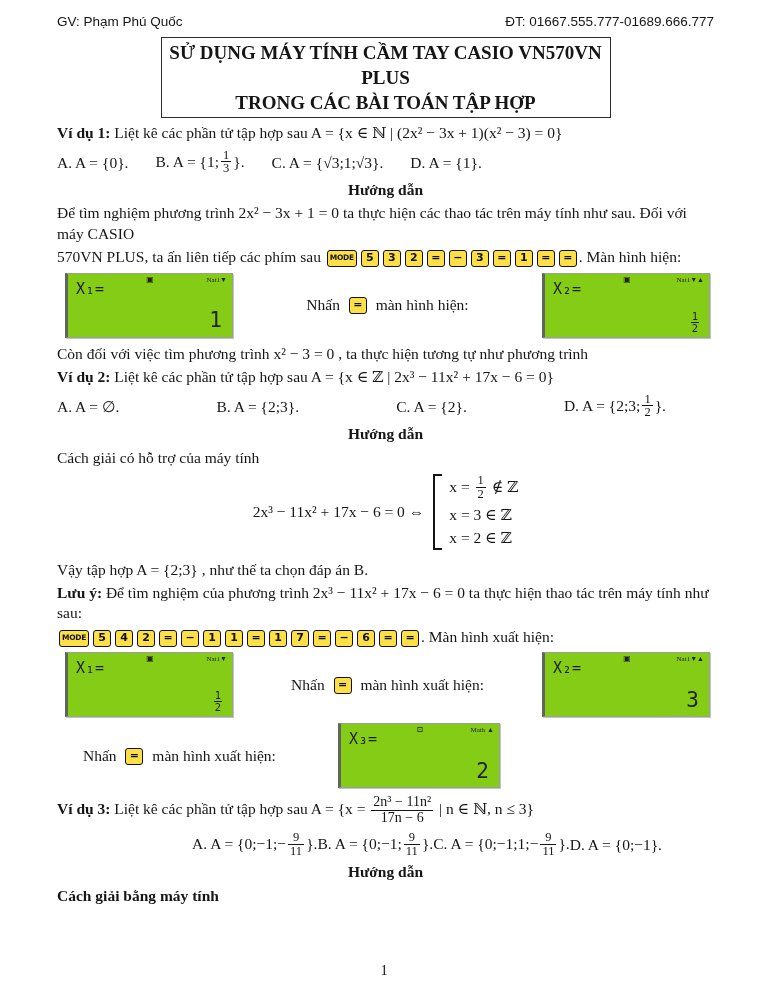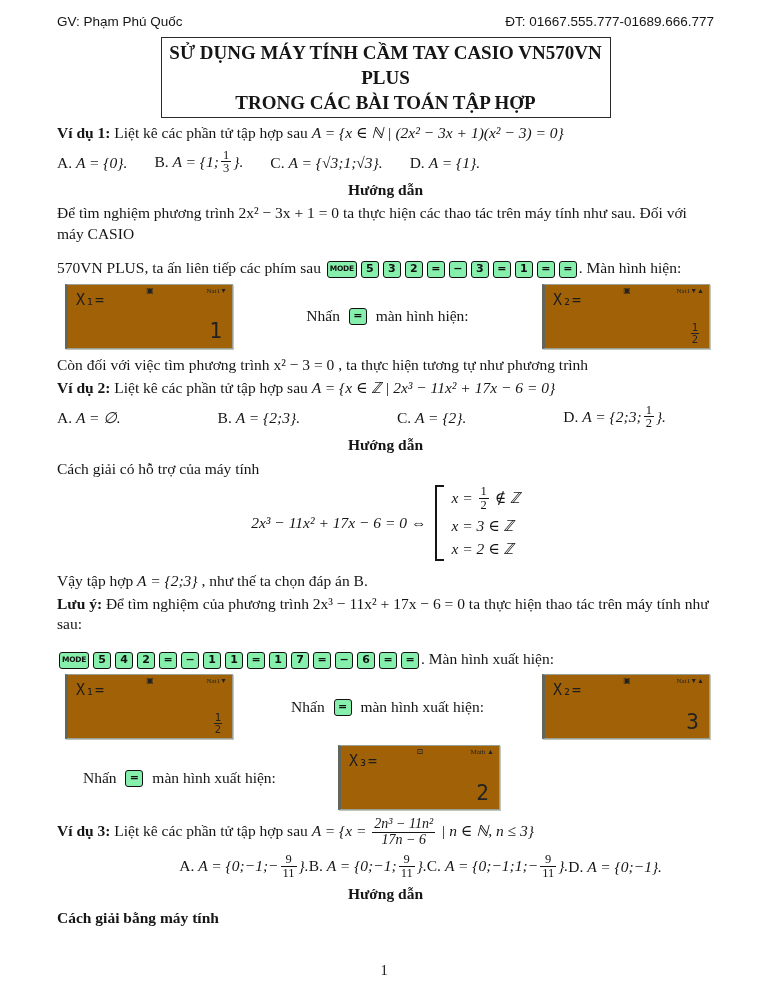--- a/index.html
+++ b/index.html
@@ -4,47 +4,47 @@
 <style>
   html,body{margin:0;padding:0;background:#fff;}
   .page{position:relative;width:768px;height:994px;box-sizing:border-box;
         padding:13px 54px 8px 57px;background:#fff;color:#151515;
         font-family:"Liberation Serif","DejaVu Serif",serif;font-size:15.5px;line-height:1.32;overflow:hidden;}
   .hdr{display:flex;justify-content:space-between;
        font-family:"Liberation Sans","DejaVu Sans",sans-serif;font-size:13.5px;}
   .titlebox{width:440px;margin:6px auto 5px;border:1px solid #2b2b2b;text-align:center;
             font-weight:bold;font-size:19px;line-height:1.32;padding:2px 4px;}
   .b{font-weight:bold}
-  .i{font-style:italic}
+  .i{}
   .mline{margin:3px 0}
   .guide{font-weight:bold;text-align:center;margin:3px 0}
   
   .ansrow{margin:6px 0 4px;display:flex;align-items:center}
   .ansrow .ans{white-space:nowrap}
   .gap26 .ans{margin-right:27px}
   .spread{justify-content:space-between;padding-right:48px}
   .spread3{justify-content:flex-end;padding-right:52px}
   
   .frac{display:inline-block;vertical-align:middle;text-align:center;line-height:1.02;
         font-size:12.5px;margin:0 2px;position:relative;top:-1px;}
   .frac .num{display:block;border-bottom:1px solid #151515;padding:0 2px;}
   .frac .den{display:block;padding:0 2px;}
   .frac.big{font-size:14px;}
   
-  .keyrow{display:flex;align-items:flex-start;flex-wrap:nowrap;margin:14px 0 5px;}
+  .keyrow{display:flex;align-items:flex-start;flex-wrap:nowrap;margin:3px 0 5px;}
   .key{display:inline-block;box-sizing:border-box;min-width:18px;height:17px;line-height:14px;
        border:1.6px solid #111;border-radius:3px;text-align:center;
        font-family:"DejaVu Sans",sans-serif;font-size:11px;font-weight:bold;
-       padding:0 2px;margin:0 2px;background:#86efac;color:#111;vertical-align:middle;}
+       padding:0 2px;margin:0 2px;background:#fde047;color:#111;vertical-align:middle;}
   .key-wide{font-size:7.5px;letter-spacing:-0.3px;line-height:13px;min-width:24px;}
   .key-inline{margin:0 5px;position:relative;top:-1px;}
   
   .scr-row{display:flex;align-items:center;margin:5px 0 6px;}
   .scr-row .mid{flex:1;text-align:center;}
-  .screen{position:relative;width:164px;height:63px;background:#a16207;
+  .screen{position:relative;width:164px;height:63px;background:#84cc16;
           border:1px solid #9aa095;border-left:3px solid #60665c;box-shadow:1px 1px 0 #c2c7bc;
           flex:0 0 auto;}
   .scr-var{position:absolute;top:6px;left:8px;font-family:"DejaVu Sans Mono",monospace;
            font-size:15px;color:#1d1d1d;letter-spacing:0.5px;}
   .scr-icon{position:absolute;top:1px;left:50%;transform:translateX(-50%);font-size:8px;color:#222;}
   .scr-status{position:absolute;top:2px;right:5px;font-size:7px;color:#222;
               font-family:Liberation Serif, serif;text-align:right;}
   .scr-value{position:absolute;bottom:2px;right:10px;font-family:"DejaVu Sans Mono",monospace;
              font-size:21px;color:#222;}
   .scr-frac{position:absolute;bottom:3px;right:10px;text-align:center;line-height:1.05;

